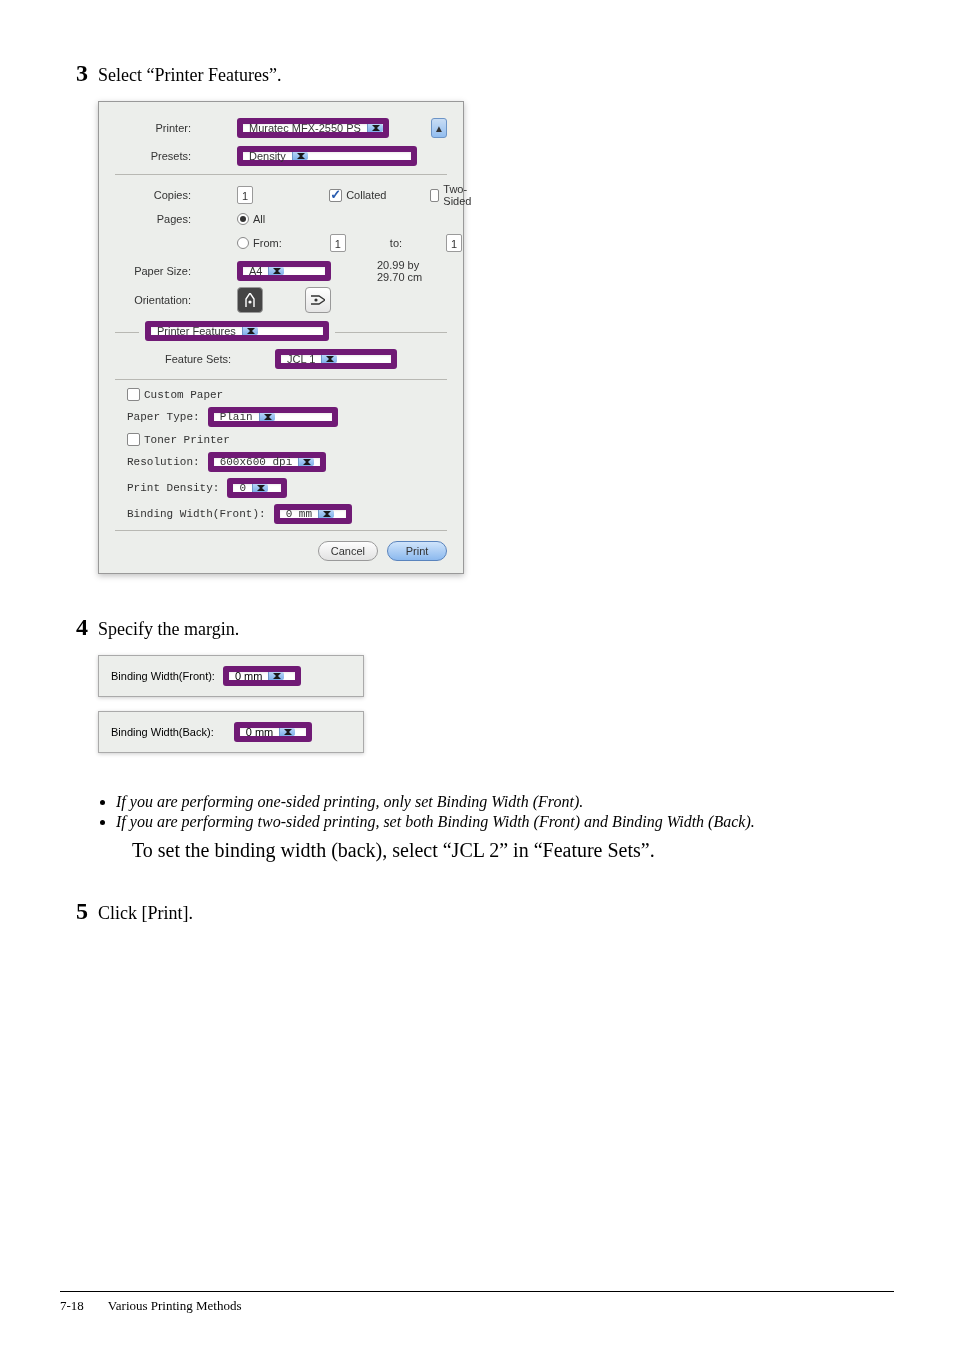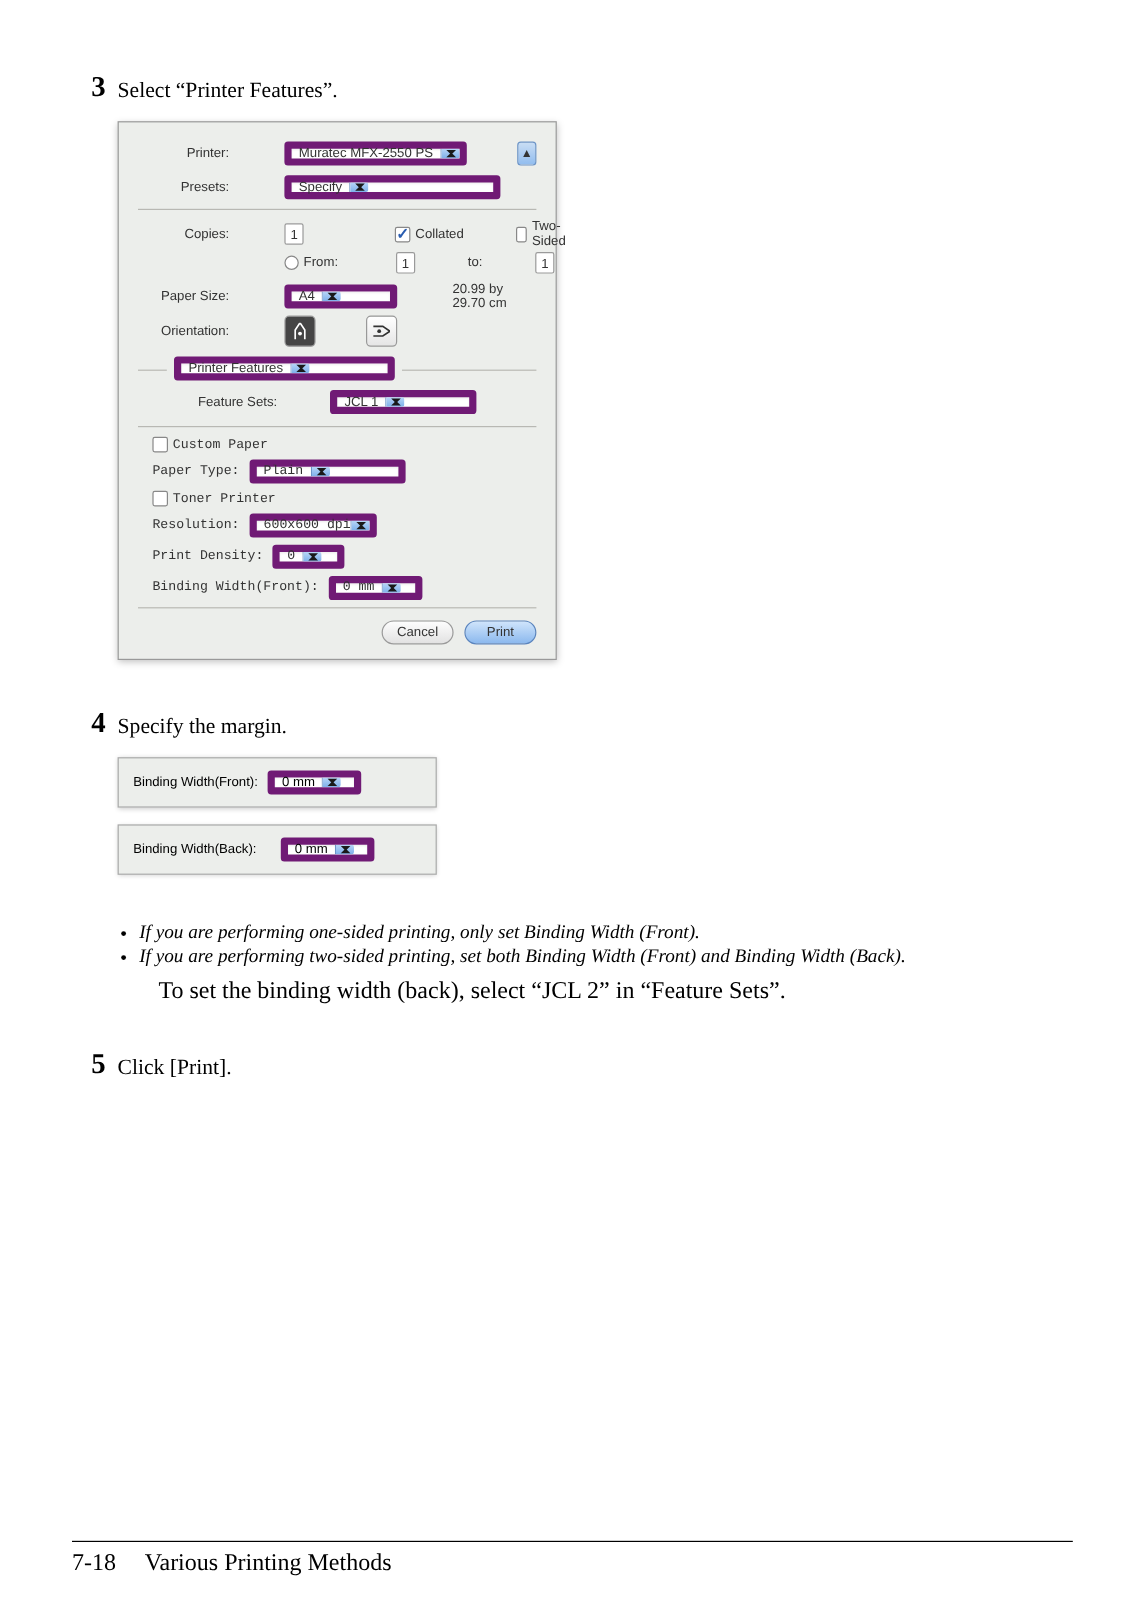--- a/index.html
+++ b/index.html
@@ -232,21 +232,21 @@
     font-size: 20px;
     margin-bottom: 36px;
   }
   .footer {
     position: absolute;
     bottom: 34px;
     left: 60px;
     right: 60px;
     border-top: 1px solid #000;
     padding-top: 6px;
-    font-size: 20px;
+    font-size: 13px;
     display: flex;
     gap: 24px;
   }
 </style>
 </head>
 <body>
 
 <div class="page">
 
   <div class="step">
@@ -262,21 +262,21 @@
         <span class="combo" style="width:180px">
           <span class="txt">Muratec MFX-2550 PS</span>
           <span class="arrows"></span>
         </span>
         <span class="aux-btn">▲</span>
       </div>
 
       <div class="row" style="margin-top:4px">
         <span class="lbl">Presets:</span>
         <span class="combo" style="width:180px">
-          <span class="txt">Specify</span>
+          <span class="txt">Density</span>
           <span class="arrows"></span>
         </span>
       </div>
 
       <hr class="hr">
 
       <div class="row">
         <span class="lbl">Copies:</span>
         <span class="textbox" style="width:38px">1</span>
         <span style="width:14px"></span>
@@ -284,20 +284,27 @@
           <span class="cb-box checked"></span>
           <span>Collated</span>
         </span>
         <span class="cb">
           <span class="cb-box"></span>
           <span>Two-Sided</span>
         </span>
       </div>
 
       <div class="row">
+        <span class="lbl">Pages:</span>
+        <span class="radio">
+          <span class="r-circle on"></span>
+          <span>All</span>
+        </span>
+      </div>
+      <div class="row">
         <span class="lbl"></span>
         <span class="radio">
           <span class="r-circle"></span>
           <span>From:</span>
         </span>
         <span class="textbox" style="width:36px">1</span>
         <span style="padding:0 6px">to:</span>
         <span class="textbox" style="width:36px">1</span>
       </div>
 
@@ -359,21 +366,21 @@
         </span>
       </div>
       <div class="sub-row">
         <span class="cb">
           <span class="cb-box"></span>
           <span>Toner Printer</span>
         </span>
       </div>
       <div class="sub-row">
         <span class="sub-lbl">Resolution:</span>
-        <span class="combo" style="width:106px">
+        <span class="combo" style="width:118px">
           <span class="txt">600x600 dpi</span>
           <span class="arrows"></span>
         </span>
       </div>
       <div class="sub-row">
         <span class="sub-lbl">Print Density:</span>
         <span class="combo" style="width:60px">
           <span class="txt">0</span>
           <span class="arrows"></span>
         </span>

